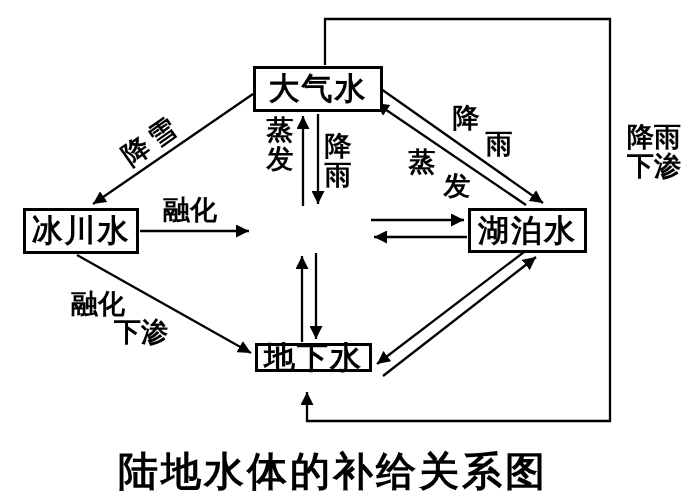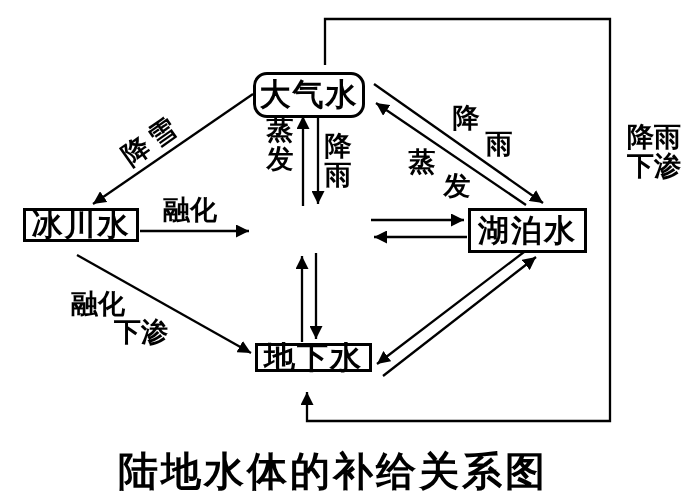--- a/index.html
+++ b/index.html
@@ -86,24 +86,24 @@
       <line x1="371" y1="220" x2="464" y2="220" marker-end="url(#arw)"></line>
       <line x1="467" y1="237" x2="374" y2="237" marker-end="url(#arw)"></line>
       <line x1="316" y1="253" x2="316" y2="339" marker-end="url(#arw)"></line>
       <line x1="302" y1="342" x2="302" y2="256" marker-end="url(#arw)"></line>
       <line x1="383" y1="376" x2="536" y2="257" marker-end="url(#arw)"></line>
       <line x1="524" y1="252" x2="377" y2="364" marker-end="url(#arw)"></line>
       <polyline points="325,65 325,19 610,19 610,421 307,421 307,392" marker-end="url(#arw)"></polyline>
     </g>
   </svg>
 
-  <div class="box" style="left:253px; top:72px; width:112px; height:46px;border-radius:14px;">
+  <div class="box" style="left:253px; top:66px; width:130px; height:46px;">
     <span>大气水</span>
   </div>
-  <div class="box" style="left:23px; top:208px; width:116px; height:34px;font-family:Liberation Mono, monospace;">
+  <div class="box" style="left:23px; top:208px; width:116px; height:46px;font-family:Liberation Mono, monospace;">
     <span>冰川水</span>
   </div>
   <div class="box" style="left:468px; top:208px; width:119px; height:45px;">
     <span>湖泊水</span>
   </div>
   <div class="box" style="left:255px; top:343px; width:117px; height:29px;">
     <span>地下水</span>
   </div>
 
   <div class="lbl rot-snow" style="left:151px; top:140px;">降雪</div>

